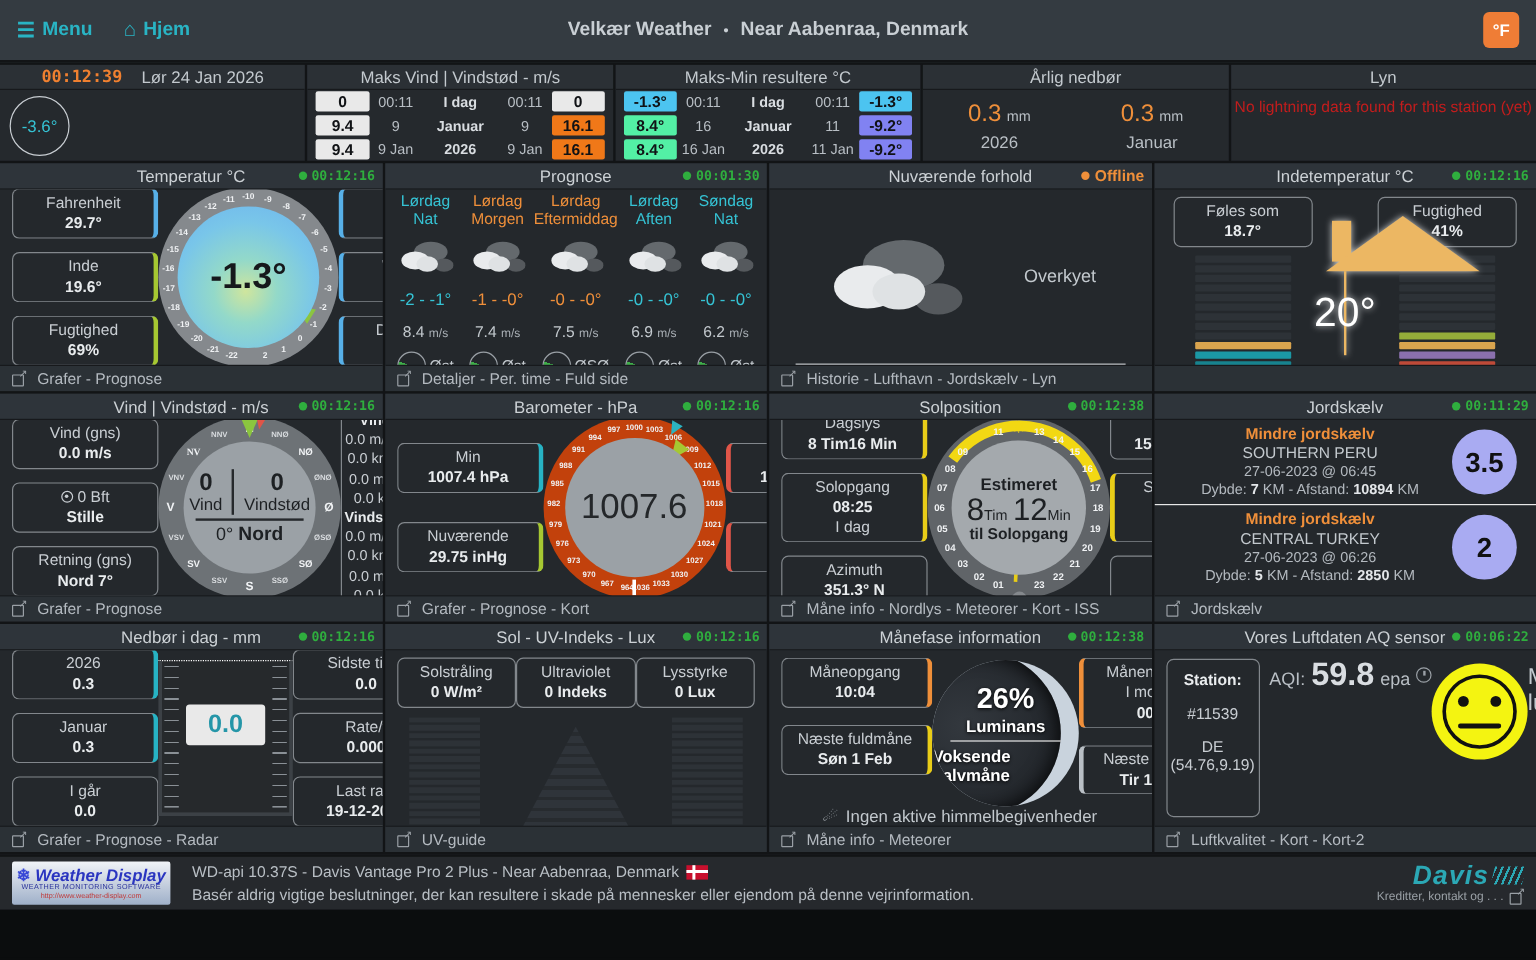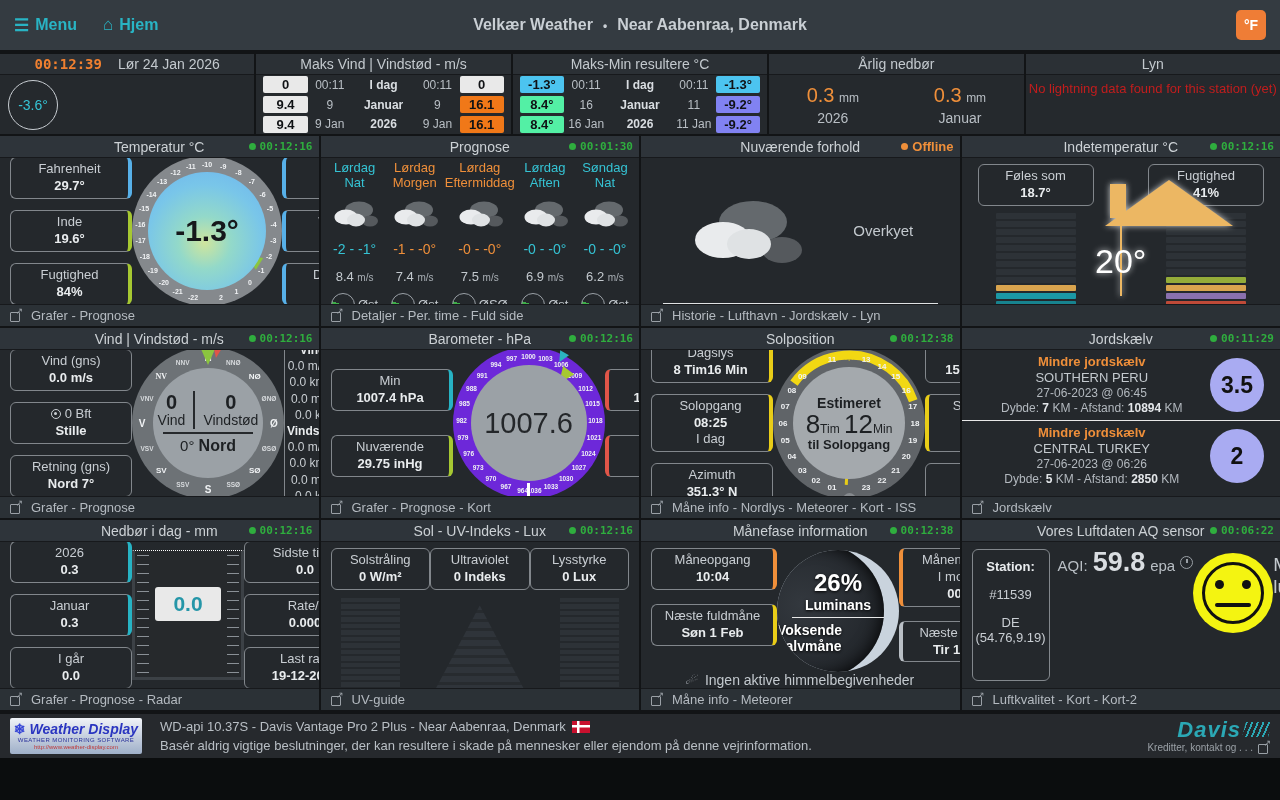--- a/index.html
+++ b/index.html
@@ -81,21 +81,21 @@
   .wc-pair .cell{padding:0 8px}
   .wc-pair .cell+.cell{border-left:2px solid #26292c}
   .wc-num{font-size:20px;font-weight:bold}
   .wc-lab{font-size:14px}
   .wc-hr{width:82%;border-top:2px solid #26292c;margin:3px 0}
   .wc-dir{font-size:15px}
   .wc-dir b{font-size:16px}
   .conv{width:128px;font-size:12px;line-height:1.35;text-align:center;color:#c9ced3;border:1px solid #82878c;border-radius:8px;padding:5px 2px}
   .conv .hd{font-weight:bold;color:#e9ecee}
   
-  .bg-d{width:152px;height:152px;background:#6d28d9}
+  .bg-d{width:152px;height:152px;background:#c2410c}
   .bg-in{position:absolute;inset:18px;border-radius:50%;background:#9ba1a6;display:flex;align-items:center;justify-content:center}
   .bg-val{font-size:29px;color:#24272a}
   
   .sd{width:152px;height:152px;background:#606468}
   .sd-in{position:absolute;inset:20px;border-radius:50%;background:#a4a9ad;display:flex;flex-direction:column;align-items:center;justify-content:center;color:#1d2023}
   .sd-l1{font-weight:bold;font-size:14px}
   .sd-time{line-height:1}
   .sd-time .big{font-size:26px}
   .sd-time .sm{font-size:12px}
   .sd-l3{font-weight:bold;font-size:13px}
@@ -322,21 +322,21 @@
             <div class="box ar-blue">
               <div class="bl">Fahrenheit</div>
               <div class="bv">29.7°</div>
             </div>
             <div class="box ar-green">
               <div class="bl">Inde</div>
               <div class="bv">19.6°</div>
             </div>
             <div class="box ar-green">
               <div class="bl">Fugtighed</div>
-              <div class="bv">84%</div>
+              <div class="bv">69%</div>
             </div>
           </div>
         <div class="dial tg">
           <div style="position:absolute;inset:0">
               <span class="tick " style="transform: rotate(-168deg) translate(0px, -67px) rotate(168deg);">-22</span>
               <span class="tick " style="transform: rotate(-154deg) translate(0px, -67px) rotate(154deg);">-21</span>
               <span class="tick " style="transform: rotate(-140deg) translate(0px, -67px) rotate(140deg);">-20</span>
               <span class="tick " style="transform: rotate(-126deg) translate(0px, -67px) rotate(126deg);">-19</span>
               <span class="tick " style="transform: rotate(-112deg) translate(0px, -67px) rotate(112deg);">-18</span>
               <span class="tick " style="transform: rotate(-98deg) translate(0px, -67px) rotate(98deg);">-17</span>

